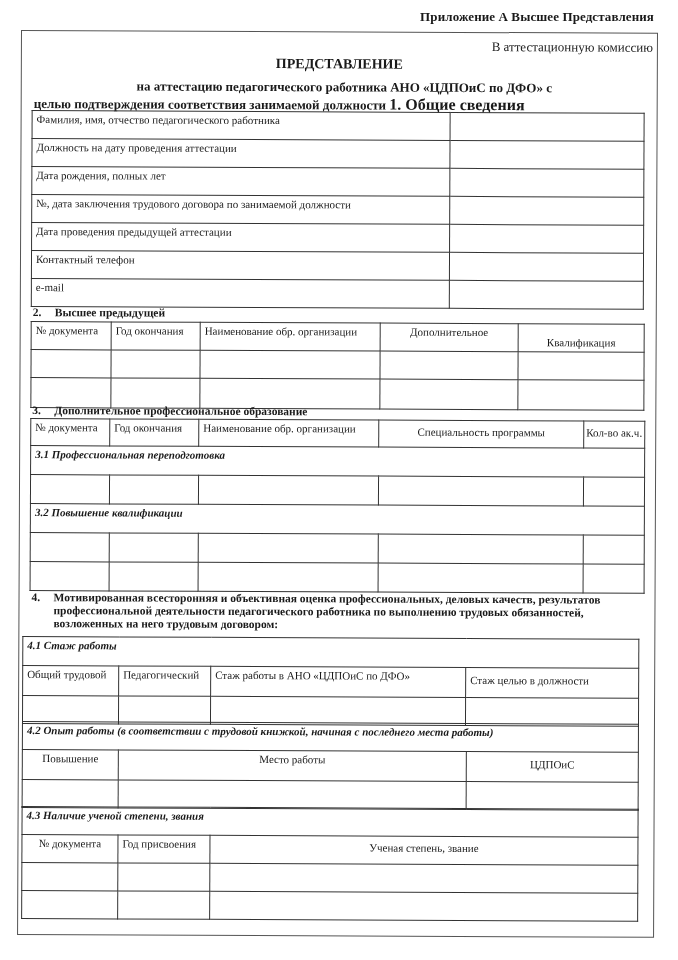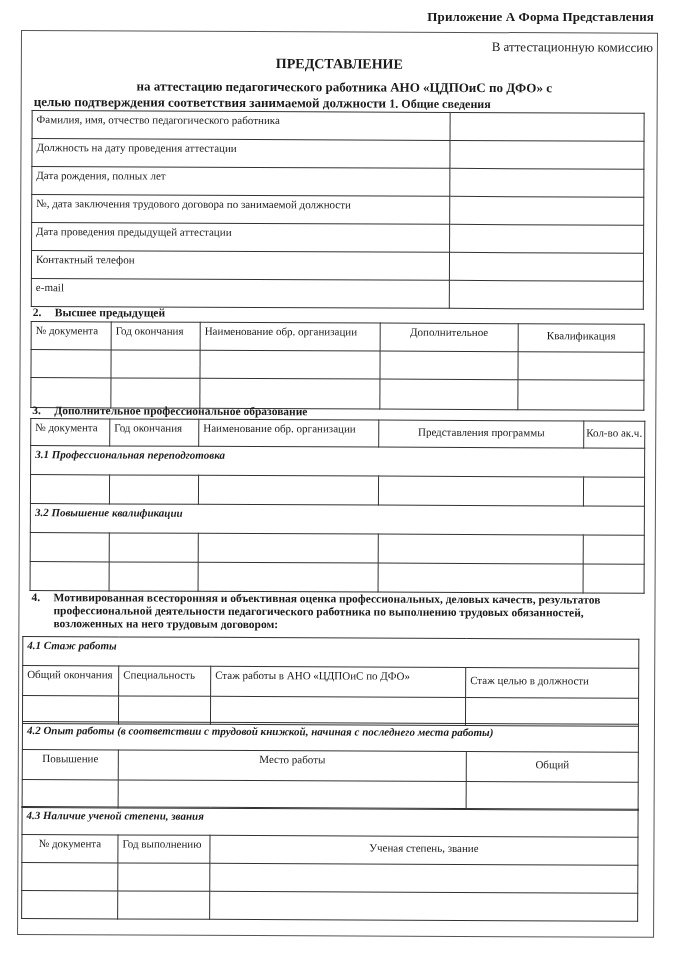--- a/index.html
+++ b/index.html
@@ -3,42 +3,42 @@
   <meta charset="utf-8">
   <style>
     html, body { margin: 0; padding: 0; background: #ffffff; }
     body { width: 678px; height: 960px; position: relative; overflow: hidden; font-family: "Liberation Serif", serif; color: #1a1a1a; }
     .appendix { position: absolute; top: 9px; right: 24px; font-weight: bold; font-size: 13px; letter-spacing: 0.1px; }
     .frame { position: absolute; left: 21px; top: 30px; width: 637px; height: 905px; border: 1.5px solid #555; box-sizing: border-box; transform: rotate(0.25deg); transform-origin: top left; }
     .commission { position: absolute; right: 4px; top: 6px; font-size: 13px; }
     .doc-title { position: absolute; left: 0; right: 0; top: 24px; text-align: center; font-weight: bold; font-size: 14px; }
     .subtitle1 { position: absolute; left: 0; right: 0; top: 47px; text-align: center; font-weight: bold; font-size: 13px; padding-left: 10px; }
     .subtitle2 { position: absolute; left: 12px; top: 63px; font-weight: bold; font-size: 13px; }
-    .subtitle2 .sec1 { font-size: 12px; }
+    .subtitle2 .sec1 { font-size: 16px; }
     table { border-collapse: collapse; position: absolute; table-layout: fixed; }
     td { border: 1px solid #333; vertical-align: top; font-size: 11px; padding: 2px 4px; box-sizing: border-box; }
     .t1 { left: 10px; top: 79px; width: 612px; }
     .t1 td { height: 28px; }
     .sec-head { position: absolute; left: 12px; font-weight: bold; font-size: 11.5px; }
     .sec-head .num { display: inline-block; width: 22px; }
     .center { text-align: center; }
     .italic-b { font-style: italic; font-weight: bold; font-size: 11px; }
     .t2 { left: 10px; top: 290px; width: 613px; }
     .t3 { left: 10px; top: 387px; width: 614px; }
     .sec4 { position: absolute; left: 12px; top: 560px; width: 620px; font-weight: bold; font-size: 11.5px; line-height: 13px; }
     .sec4 .num { position: absolute; left: 0; top: 0; }
     .sec4 .txt { padding-left: 22px; }
     .t4 { left: 3px; top: 605px; width: 616px; }
     .t5 { left: 3px; top: 690px; width: 616px; }
     .t6 { left: 3px; top: 775px; width: 616px; }
   </style>
 </head>
 <body>
 
-<div class="appendix">Приложение А Форма Представления</div>
+<div class="appendix">Приложение А Высшее Представления</div>
 
 <div class="frame">
   <div class="commission">В аттестационную комиссию</div>
   <div class="doc-title">ПРЕДСТАВЛЕНИЕ</div>
   <div class="subtitle1">на аттестацию педагогического работника АНО «ЦДПОиС по ДФО» с</div>
   <div class="subtitle2">
     <span>целью подтверждения соответствия занимаемой должности</span>
     <span class="sec1">1. Общие сведения</span>
   </div>
 
@@ -89,21 +89,21 @@
         <col style="width:180px">
         <col style="width:138px">
         <col style="width:126px">
       </colgroup>
     <tbody>
         <tr style="height:28px">
       <td>№ документа</td>
       <td>Год окончания</td>
       <td>Наименование обр. организации</td>
       <td class="center">Дополнительное</td>
-      <td class="center" style="padding-top:5px">Квалификация</td>
+      <td class="center" style="padding-top:12px">Квалификация</td>
     </tr>
     <tr style="height:28px">
           <td></td>
           <td></td>
           <td></td>
           <td></td>
           <td></td>
         </tr>
     <tr style="height:30px">
           <td></td>
@@ -124,21 +124,21 @@
         <col style="width:89px">
         <col style="width:180px">
         <col style="width:205px">
         <col style="width:61px">
       </colgroup>
     <tbody>
         <tr style="height:27px">
       <td>№ документа</td>
       <td>Год окончания</td>
       <td>Наименование обр. организации</td>
-      <td class="center" style="padding-top:5px">Представления программы</td>
+      <td class="center" style="padding-top:5px">Специальность программы</td>
       <td style="padding-top:5px; padding-left:2px; padding-right:0">Кол-во ак.ч.</td>
     </tr>
     <tr style="height:29px">
           <td colspan="5" class="italic-b">3.1 Профессиональная переподготовка</td>
         </tr>
     <tr style="height:29px">
           <td></td>
           <td></td>
           <td></td>
           <td></td>
@@ -174,22 +174,22 @@
         <col style="width:96px">
         <col style="width:92px">
         <col style="width:255px">
         <col style="width:173px">
       </colgroup>
     <tbody>
         <tr style="height:29px">
           <td colspan="4" class="italic-b">4.1 Стаж работы</td>
         </tr>
     <tr style="height:30px">
-      <td>Общий окончания</td>
-      <td>Специальность</td>
+      <td>Общий трудовой</td>
+      <td>Педагогический</td>
       <td>Стаж работы в АНО «ЦДПОиС по ДФО»</td>
       <td style="padding-top:6px">Стаж целью в должности</td>
     </tr>
     <tr style="height:28px">
           <td></td>
           <td></td>
           <td></td>
           <td></td>
         </tr>
   </tbody>
@@ -201,21 +201,21 @@
         <col style="width:348px">
         <col style="width:172px">
       </colgroup>
     <tbody>
         <tr style="height:28px">
           <td colspan="3" class="italic-b">4.2 Опыт работы (в соответствии с трудовой книжкой, начиная с последнего места работы)</td>
         </tr>
     <tr style="height:30px">
       <td class="center">Повышение</td>
       <td class="center">Место работы</td>
-      <td class="center" style="padding-top:6px">Общий</td>
+      <td class="center" style="padding-top:6px">ЦДПОиС</td>
     </tr>
     <tr style="height:28px">
           <td></td>
           <td></td>
           <td></td>
         </tr>
   </tbody>
     </table>
 
   <table class="t6">
@@ -223,21 +223,21 @@
         <col style="width:96px">
         <col style="width:92px">
         <col style="width:428px">
       </colgroup>
     <tbody>
         <tr style="height:28px">
           <td colspan="3" class="italic-b">4.3 Наличие ученой степени, звания</td>
         </tr>
     <tr style="height:28px">
       <td class="center">№ документа</td>
-      <td>Год выполнению</td>
+      <td>Год присвоения</td>
       <td class="center" style="padding-top:5px">Ученая степень, звание</td>
     </tr>
     <tr style="height:28px">
           <td></td>
           <td></td>
           <td></td>
         </tr>
     <tr style="height:28px">
           <td></td>
           <td></td>

